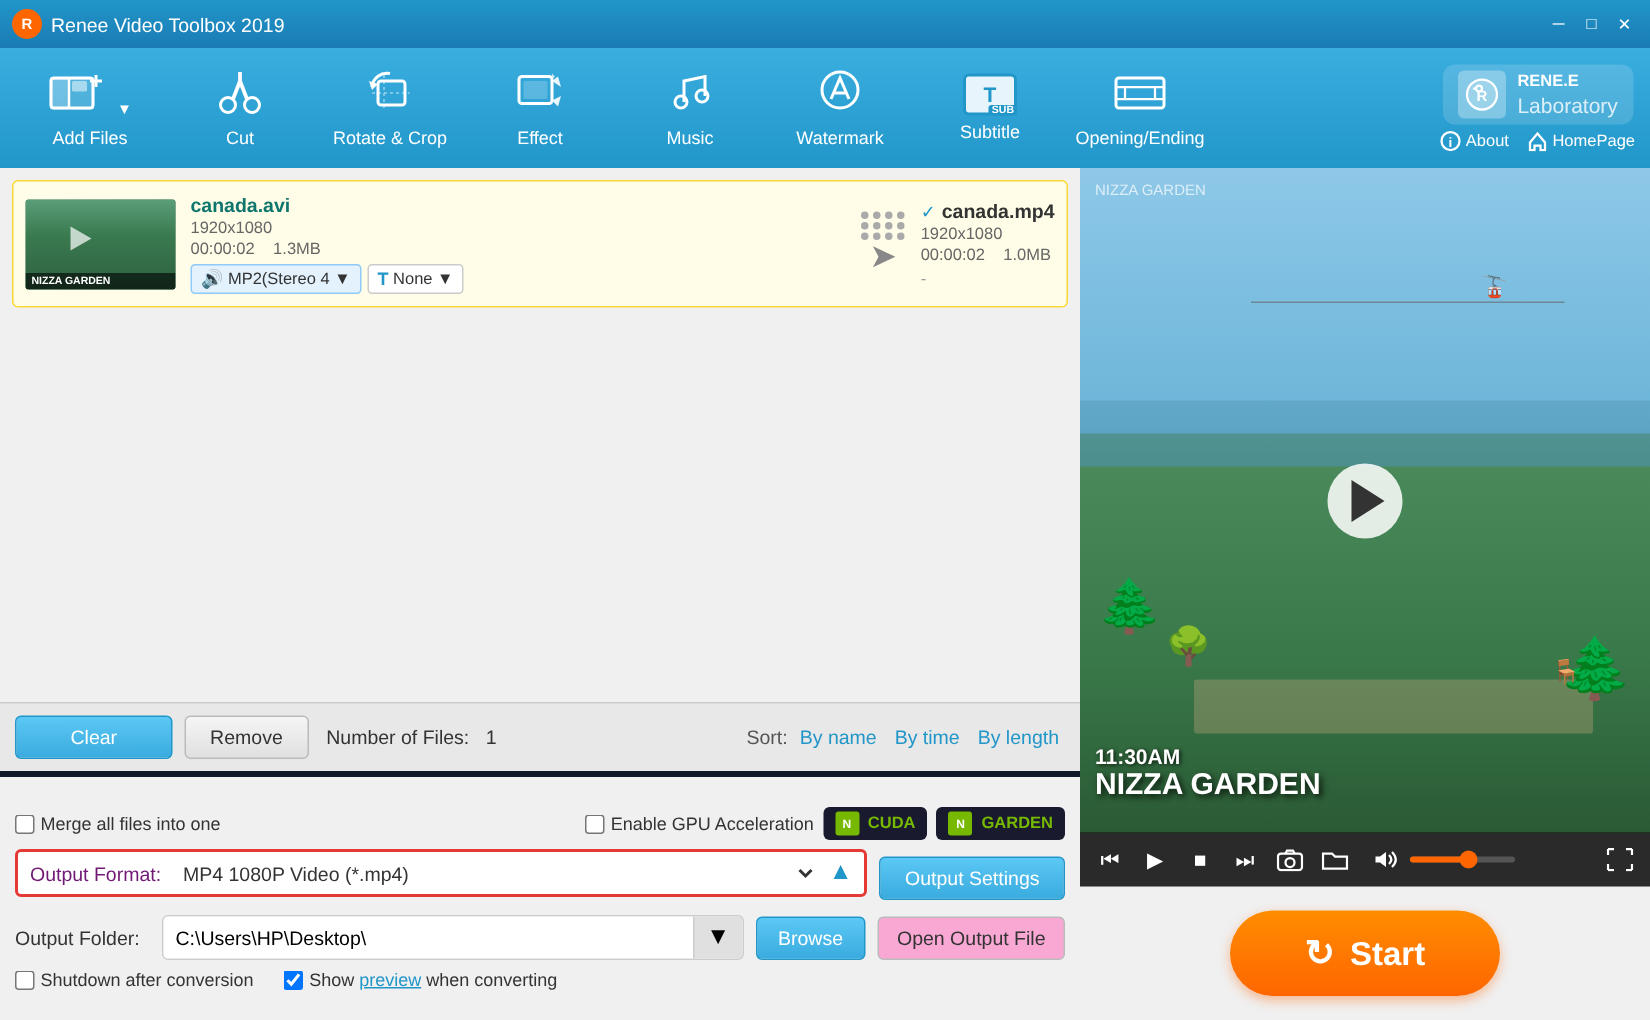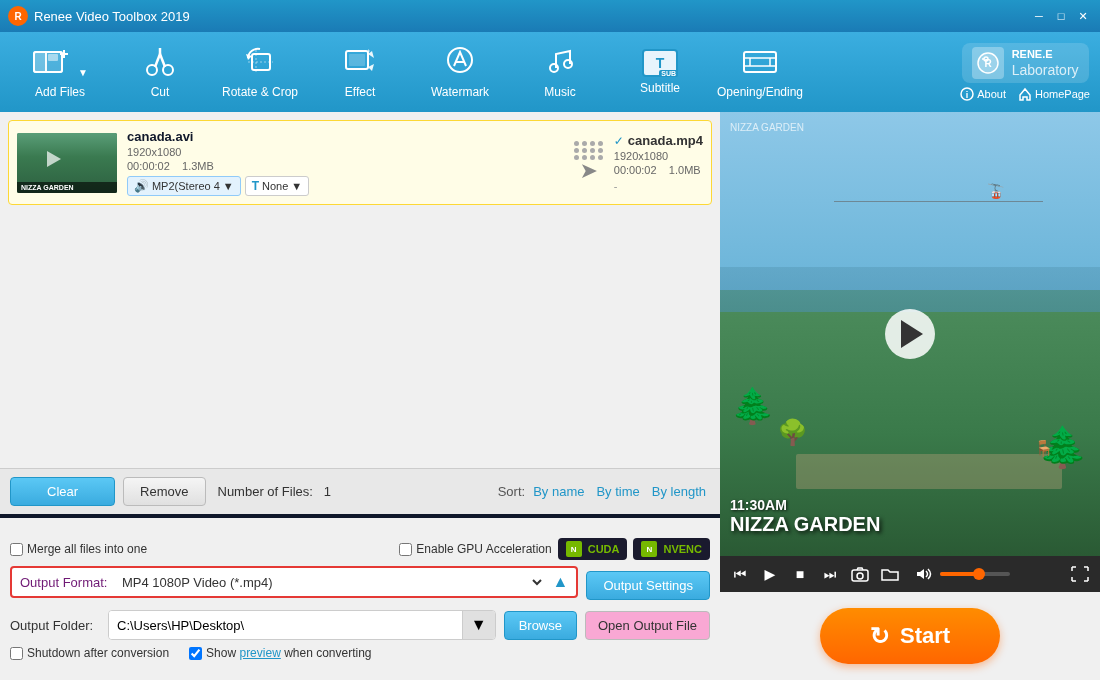--- a/index.html
+++ b/index.html
@@ -80,21 +80,21 @@
       align-items: center;
       gap: 10px;
       margin-bottom: 6px;
     }
     .file-thumb {
       width: 100px; height: 60px;
       background: linear-gradient(135deg, #4a8c6e 0%, #2d6b50 50%, #1a4a35 100%);
       border-radius: 2px; overflow: hidden; position: relative; flex-shrink: 0;
     }
     .file-info { flex: 1; }
-    .file-name { font-size: 13px; font-weight: 600; color: #0f172a; }
+    .file-name { font-size: 13px; font-weight: 600; color: #0f766e; }
     .file-meta { font-size: 11px; color: #666; margin-top: 2px; }
     .file-controls { display: flex; gap: 4px; margin-top: 4px; }
     .audio-select {
       background: #e3f2fd; border: 1px solid #90caf9; border-radius: 3px;
       padding: 2px 6px; font-size: 11px; color: #333; display: flex; align-items: center; gap: 3px;
     }
     .sub-select {
       background: white; border: 1px solid #ccc; border-radius: 3px;
       padding: 2px 6px; font-size: 11px; color: #333; display: flex; align-items: center; gap: 3px;
     }
@@ -381,37 +381,37 @@
         <polygon points="28,5 30,12 24,8" fill="white" opacity="0.9"></polygon>
         <polygon points="30,18 28,25 24,21" fill="white" opacity="0.9"></polygon>
         <polygon points="24,3 26,5 24,7" fill="white" opacity="0.7"></polygon>
       </svg>
     </div>
     <span class="label">Effect</span>
   </div>
 
   <div class="toolbar-item">
     <div class="icon-area">
-      <svg width="36" height="30" viewBox="0 0 36 30">
-        <circle cx="18" cy="14" r="12" fill="none" stroke="white" stroke-width="2"></circle>
-        <path d="M12,20 L18,6 L24,20 M14,16 L22,16" fill="none" stroke="white" stroke-width="2"></path>
-      </svg>
-    </div>
-    <span class="label">Watermark</span>
-  </div>
-
-  <div class="toolbar-item">
-    <div class="icon-area">
       <svg width="32" height="30" viewBox="0 0 32 30">
         <path d="M12,22 L12,8 L26,5 L26,18" fill="none" stroke="white" stroke-width="2"></path>
         <circle cx="10" cy="22" r="4" fill="none" stroke="white" stroke-width="2"></circle>
         <circle cx="24" cy="18" r="4" fill="none" stroke="white" stroke-width="2"></circle>
       </svg>
     </div>
     <span class="label">Music</span>
+  </div>
+
+  <div class="toolbar-item">
+    <div class="icon-area">
+      <svg width="36" height="30" viewBox="0 0 36 30">
+        <circle cx="18" cy="14" r="12" fill="none" stroke="white" stroke-width="2"></circle>
+        <path d="M12,20 L18,6 L24,20 M14,16 L22,16" fill="none" stroke="white" stroke-width="2"></path>
+      </svg>
+    </div>
+    <span class="label">Watermark</span>
   </div>
 
   <div class="toolbar-item">
     <div class="icon-area">
       <div class="sub-icon">
         <span class="sub-icon-t">T</span>
         <span class="sub-badge">SUB</span>
       </div>
     </div>
     <span class="label">Subtitle</span>
@@ -564,21 +564,21 @@
           <label class="checkbox-label">
             <input type="checkbox" style="">
             <span>Enable GPU Acceleration</span>
           </label>
           <div class="gpu-badge">
             <div class="nvidia-icon">N</div>
             <span>CUDA</span>
           </div>
           <div class="gpu-badge nvenc">
             <div class="nvidia-icon">N</div>
-            <span>NVENC</span>
+            <span>GARDEN</span>
           </div>
         </div>
       </div>
 
       <div style="display:flex;align-items:center;gap:8px;margin-bottom:6px;">
         <div class="format-row" style="flex:1;">
           <span class="format-label">Output Format:</span>
           <select class="format-select">
             <option>MP4 1080P Video (*.mp4)</option>
           </select>

